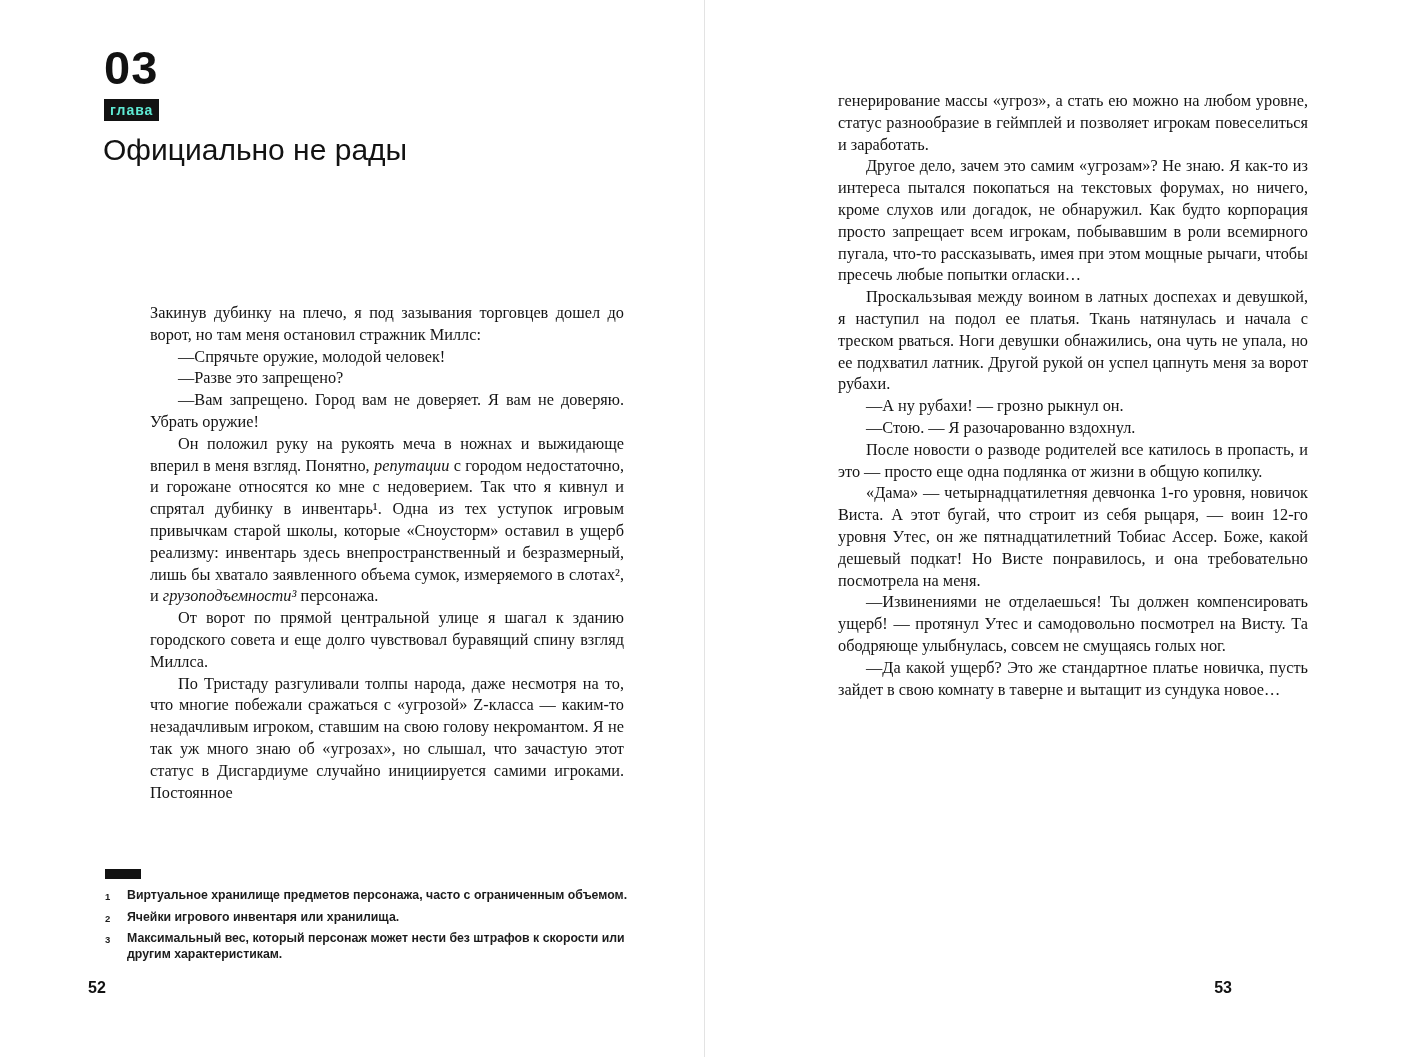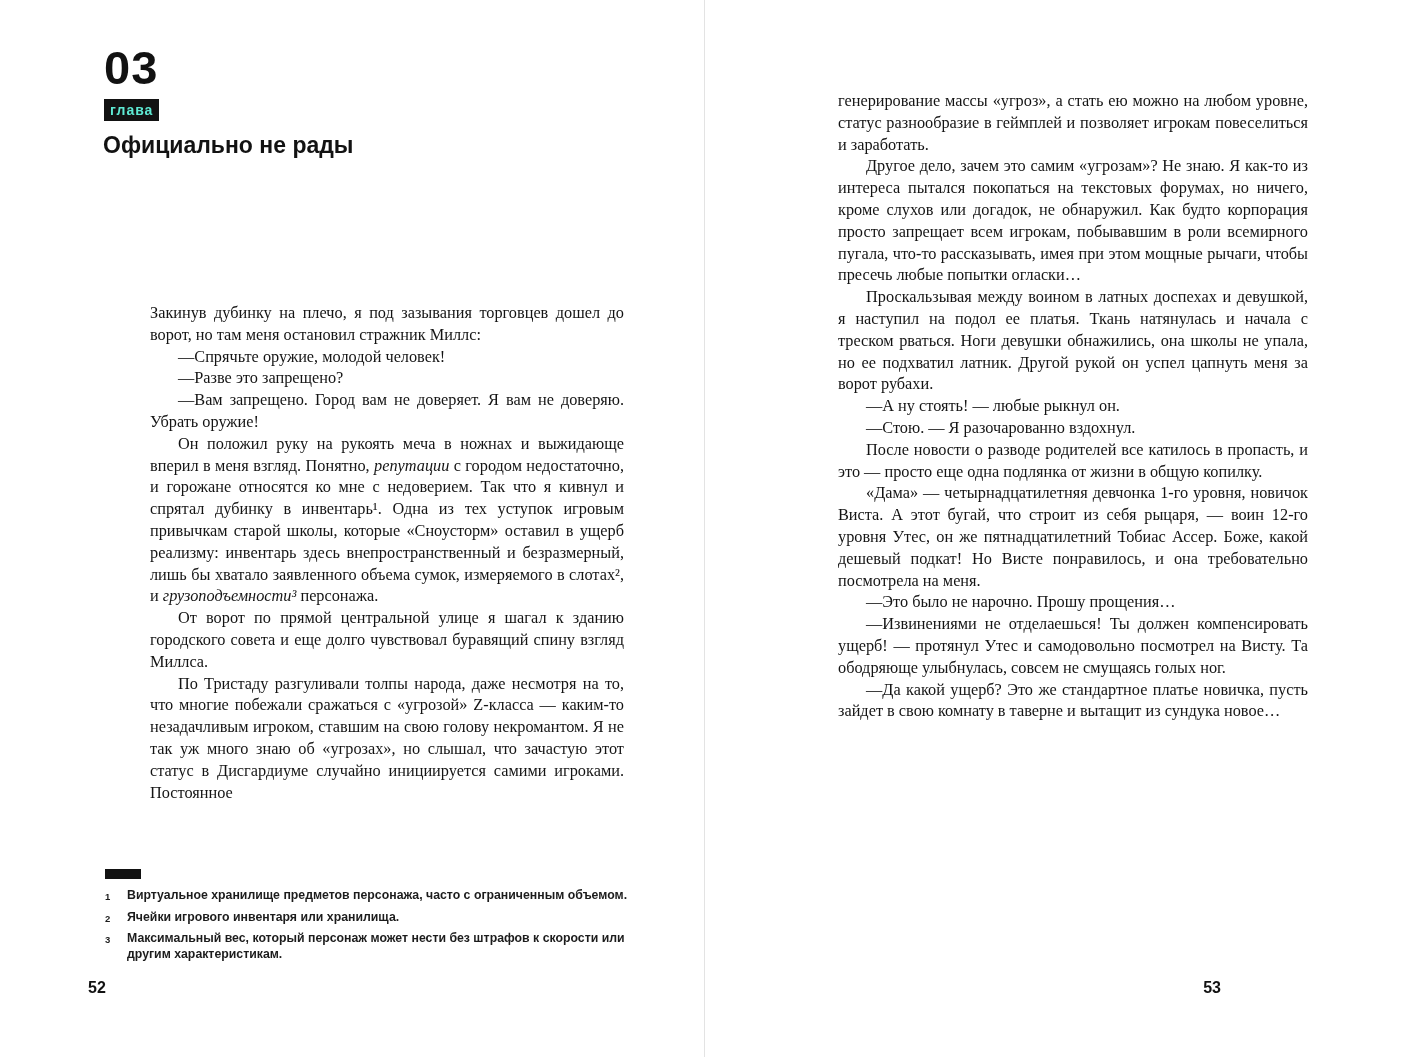--- a/index.html
+++ b/index.html
@@ -33,21 +33,21 @@
   .chapter-label {
     position: absolute; left: 104px; top: 99px;
     background: #121212; color: #5eead4;
     font-family: "Liberation Sans", sans-serif;
     font-weight: 700; font-size: 14px; line-height: 1;
     padding: 4px 6px 4px 6px; letter-spacing: 1px;
   }
   .chapter-title {
     position: absolute; left: 103px; top: 132px; margin: 0;
     font-family: "Liberation Sans", sans-serif;
-    font-weight: 700; font-size: 23px; line-height: 1.2;
+    font-weight: 400; font-size: 30px; line-height: 1.2;
     color: #121212;
   }
 
   
   .body-text {
     position: absolute;
     font-size: 16.3px; line-height: 21.8px;
     text-align: justify;
     color: #141414;
     overflow: hidden;
@@ -80,21 +80,21 @@
   }
   .fn-text { flex: 1 1 auto; font-weight: bold; }
 
   
   .page-number {
     position: absolute; top: 979px;
     font-family: "Liberation Sans", sans-serif;
     font-weight: 700; font-size: 16px; color: #121212;
   }
   .page-number-left  { left: 88px; }
-  .page-number-right { right: 89px; }
+  .page-number-right { right: 78px; }
 </style>
 </head>
 <body>
 
 <div class="spread">
 
   <div class="gutter-line"></div>
 
   <div>
     <div class="chapter-number">03</div>
@@ -129,26 +129,25 @@
         </div>
     </div>
 
     <div class="page-number page-number-left">52</div>
   </div>
 
   <div>
     <div class="body-text" id="right-body">
         <p class="para noindent"><span>генерирование массы «угроз», а стать ею можно на любом уровне, статус разнообразие в геймплей и позволяет игрокам повеселиться и заработать.</span></p>
         <p class="para"><span>Другое дело, зачем это самим «угрозам»? Не знаю. Я как-то из интереса пытался покопаться на текстовых форумах, но ничего, кроме слухов или догадок, не обнаружил. Как будто корпорация просто запрещает всем игрокам, побывавшим в роли всемирного пугала, что-то рассказывать, имея при этом мощные рычаги, чтобы пресечь любые попытки огласки…</span></p>
-        <p class="para"><span>Проскальзывая между воином в латных доспехах и девушкой, я наступил на подол ее платья. Ткань натянулась и начала с треском рваться. Ноги девушки обнажились, она школы не упала, но ее подхватил латник. Другой рукой он успел цапнуть меня за ворот рубахи.</span></p>
-        <p class="para"><span>—А ну стоять! — любые рыкнул он.</span></p>
+        <p class="para"><span>Проскальзывая между воином в латных доспехах и девушкой, я наступил на подол ее платья. Ткань натянулась и начала с треском рваться. Ноги девушки обнажились, она чуть не упала, но ее подхватил латник. Другой рукой он успел цапнуть меня за ворот рубахи.</span></p>
+        <p class="para"><span>—А ну рубахи! — грозно рыкнул он.</span></p>
         <p class="para"><span>—Стою. — Я разочарованно вздохнул.</span></p>
         <p class="para"><span>После новости о разводе родителей все катилось в пропасть, и это — просто еще одна подлянка от жизни в общую копилку.</span></p>
         <p class="para"><span>«Дама» — четырнадцатилетняя девчонка 1-го уровня, новичок Виста. А этот бугай, что строит из себя рыцаря, — воин 12-го уровня Утес, он же пятнадцатилетний Тобиас Ассер. Боже, какой дешевый подкат! Но Висте понравилось, и она требовательно посмотрела на меня.</span></p>
-        <p class="para"><span>—Это было не нарочно. Прошу прощения…</span></p>
         <p class="para"><span>—Извинениями не отделаешься! Ты должен компенсировать ущерб! — протянул Утес и самодовольно посмотрел на Висту. Та ободряюще улыбнулась, совсем не смущаясь голых ног.</span></p>
         <p class="para"><span>—Да какой ущерб? Это же стандартное платье новичка, пусть зайдет в свою комнату в таверне и вытащит из сундука новое…</span></p>
       </div>
 
     <div class="page-number page-number-right">53</div>
   </div>
 
 </div>
 
 </body></html>

